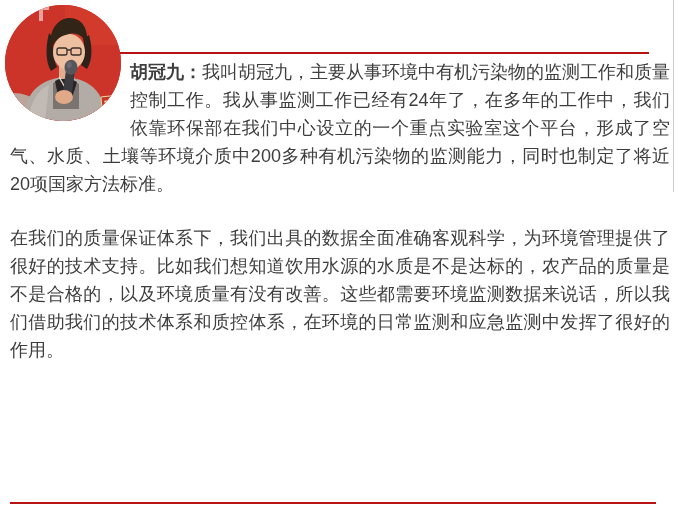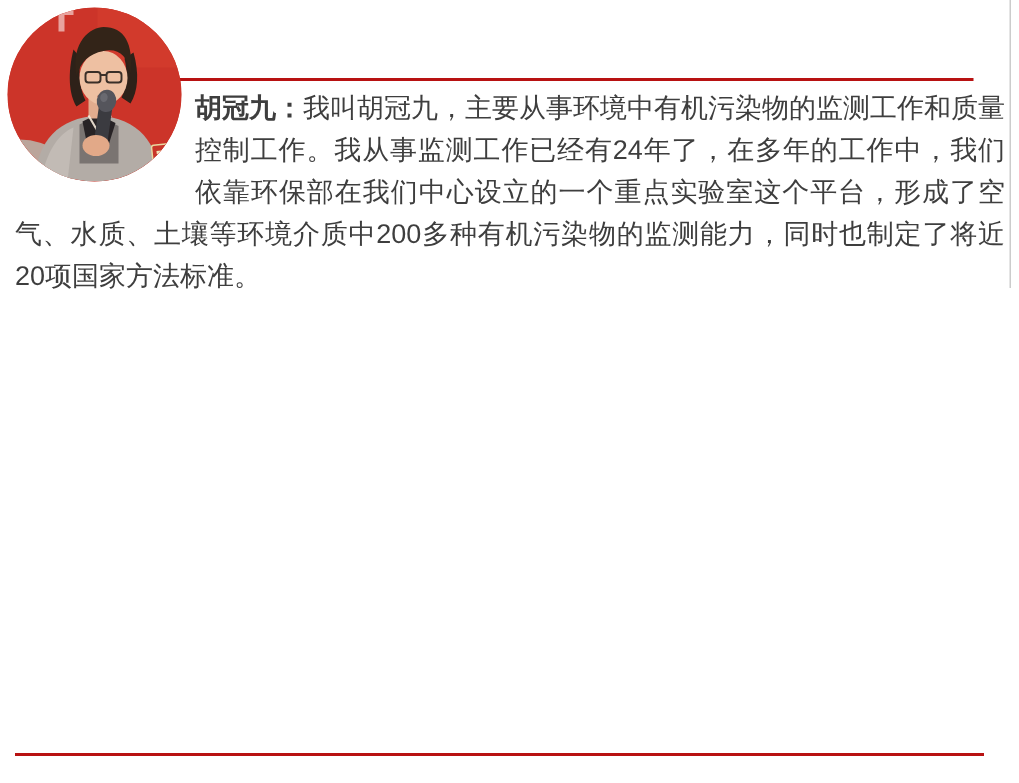--- a/index.html
+++ b/index.html
@@ -112,15 +112,16 @@
         <rect x="100" y="95" width="13" height="2" fill="#f3e6b8"></rect>
         <rect x="100" y="100" width="8" height="8" fill="#f0e3e0"></rect>
       </g>
     </svg>
   </div>
 
   <div class="article">
     <p>
       <span class="float-spacer"></span><span class="speaker">胡冠九：</span><span>我叫胡冠九，主要从事环境中有机污染物的监测工作和质量控制工作。我从事监测工作已经有24年了，在多年的工作中，我们依靠环保部在我们中心设立的一个重点实验室这个平台，形成了空气、水质、土壤等环境介质中200多种有机污染物的监测能力，同时也制定了将近20项国家方法标准。</span>
     </p>
+    <p>在我们的质量保证体系下，我们出具的数据全面准确客观科学，为环境管理提供了很好的技术支持。比如我们想知道饮用水源的水质是不是达标的，农产品的质量是不是合格的，以及环境质量有没有改善。这些都需要环境监测数据来说话，所以我们借助我们的技术体系和质控体系，在环境的日常监测和应急监测中发挥了很好的作用。</p>
   </div>
 
 </div>
 
 </body></html>

